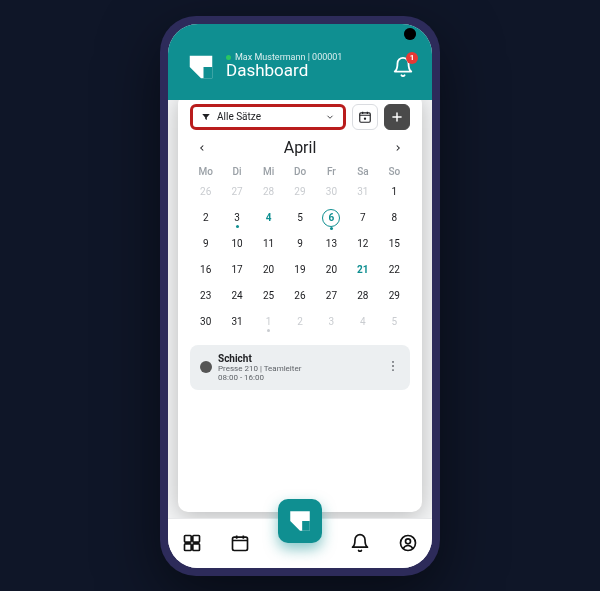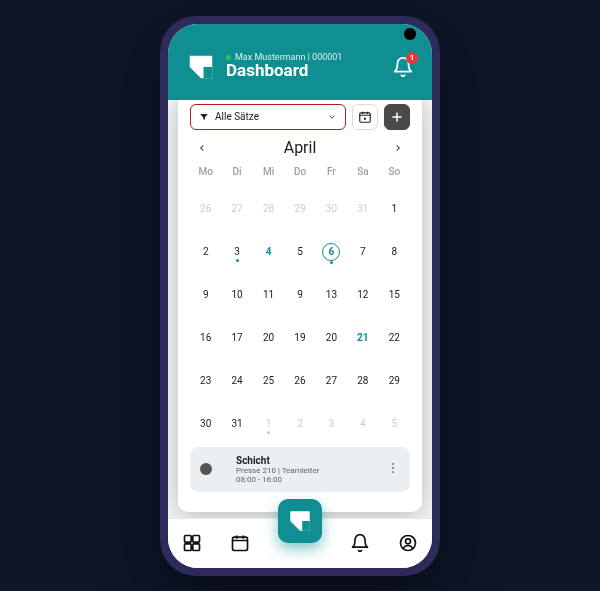--- a/index.html
+++ b/index.html
@@ -65,21 +65,21 @@
     justify-content:space-between;
   }
   .header-left{display:flex;align-items:center;gap:10px;}
   .logo{
     width:30px;height:30px;
     display:flex;align-items:center;justify-content:center;
   }
   .user-block{display:flex;flex-direction:column;line-height:1.05;}
   .user-line{font-size:9px;opacity:.85;display:flex;align-items:center;gap:4px;}
   .status-dot{width:5px;height:5px;border-radius:50%;background:#30d158;display:inline-block;}
-  .page-title{font-size:17px;font-weight:700;}
+  .page-title{font-size:17px;font-weight:400;}
   .bell-wrap{position:relative;}
   .bell-wrap svg{width:22px;height:22px;display:block;}
   .notif-badge{
     position:absolute;top:-4px;right:-4px;
     min-width:12px;height:12px;border-radius:6px;
     background:var(--badge);font-size:8px;font-weight:700;
     display:flex;align-items:center;justify-content:center;
     padding:0 2px;color:#fff;
   }
   
@@ -98,21 +98,21 @@
     padding:10px 12px 12px;
     display:flex;
     flex-direction:column;
     gap:8px;
     height:100%;
   }
   .toolbar{display:flex;align-items:center;gap:6px;}
   .filter{
     flex:1;
     height:26px;
-    border:1px solid #b91c1c;
+    border:3px solid #b91c1c;
     border-radius:6px;
     display:flex;align-items:center;
     padding:0 8px;
     gap:6px;
     font-size:10px;
     color:var(--text);
     background:#fff;
   }
   .filter .spacer{flex:1;}
   .sq-btn{
@@ -124,21 +124,21 @@
   
   .month-nav{display:flex;align-items:center;justify-content:space-between;padding:0 2px;}
   .month-title{font-size:16px;font-weight:400;color:var(--text);}
   .nav-btn{width:20px;height:20px;display:flex;align-items:center;justify-content:center;color:var(--text);font-size:12px;}
   
   .cal{
     display:grid;
     grid-template-columns:repeat(7,1fr);
     text-align:center;
     font-size:10px;
-    row-gap:21px;
+    row-gap:4px;
   }
   .cal .dow{color:var(--muted);font-weight:500;}
   .cell{
     height:22px;display:flex;align-items:center;justify-content:center;
     position:relative;color:var(--text);
   }
   .cell.out{color:#c9ccd0;}
   .cell.accent{color:var(--brand);font-weight:700;}
   .cell.selected span{
     width:18px;height:18px;border:1.5px solid var(--brand);border-radius:50%;
@@ -147,21 +147,21 @@
   }
   .cell .dotmark{position:absolute;bottom:1px;width:3px;height:3px;border-radius:50%;background:var(--brand);}
   .cell.selected .dotmark{bottom:-1px;}
   .cell.out .dotmark{background:#c9ccd0;}
   
   .event{
     margin-top:4px;
     background:#eceff1;
     border-radius:8px;
     padding:8px 10px;
-    display:flex;align-items:center;gap:24px;
+    display:flex;align-items:center;gap:6px;
   }
   .event-dot{width:12px;height:12px;border-radius:50%;background:#555;}
   .event-info{display:flex;flex-direction:column;line-height:1.15;}
   .event-title{font-size:10px;font-weight:700;color:var(--text);}
   .event-sub,.event-time{font-size:8px;color:#5f6368;}
   .more-dots{margin-left:auto;color:#5f6368;font-size:14px;letter-spacing:1px;}
   
   .bottom-nav{
     height:50px;background:#fff;border-top:1px solid #e7e8ea;
     display:flex;align-items:center;justify-content:space-around;

